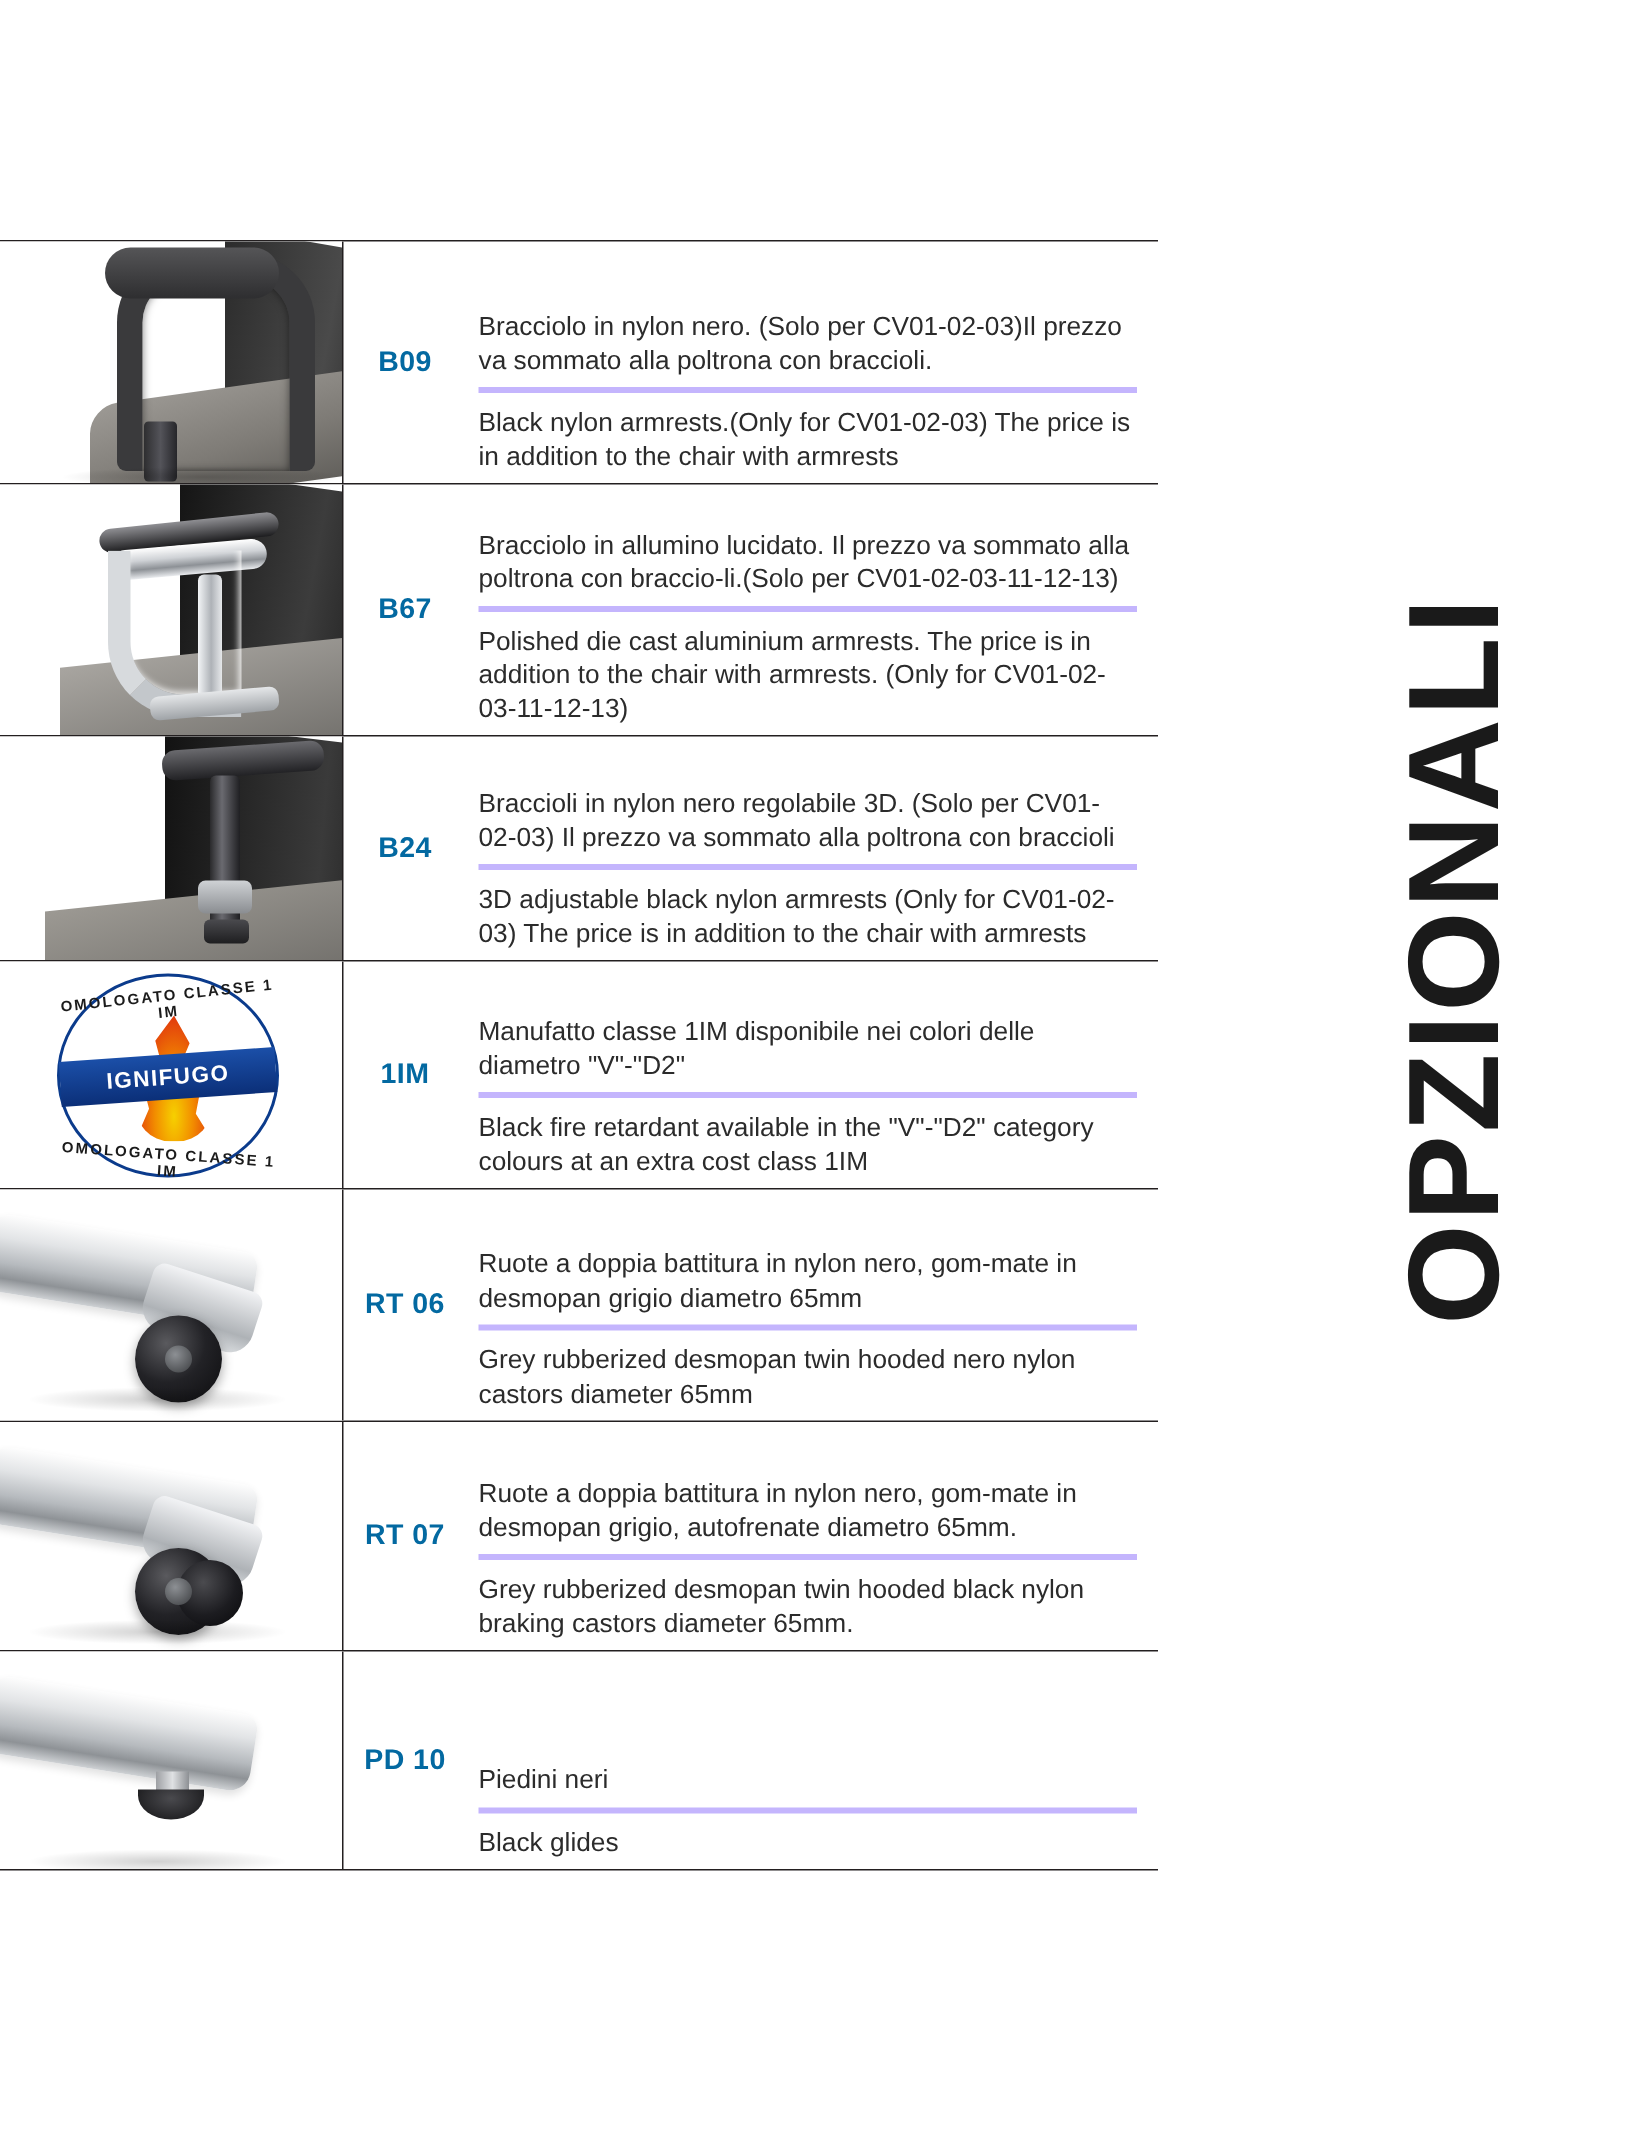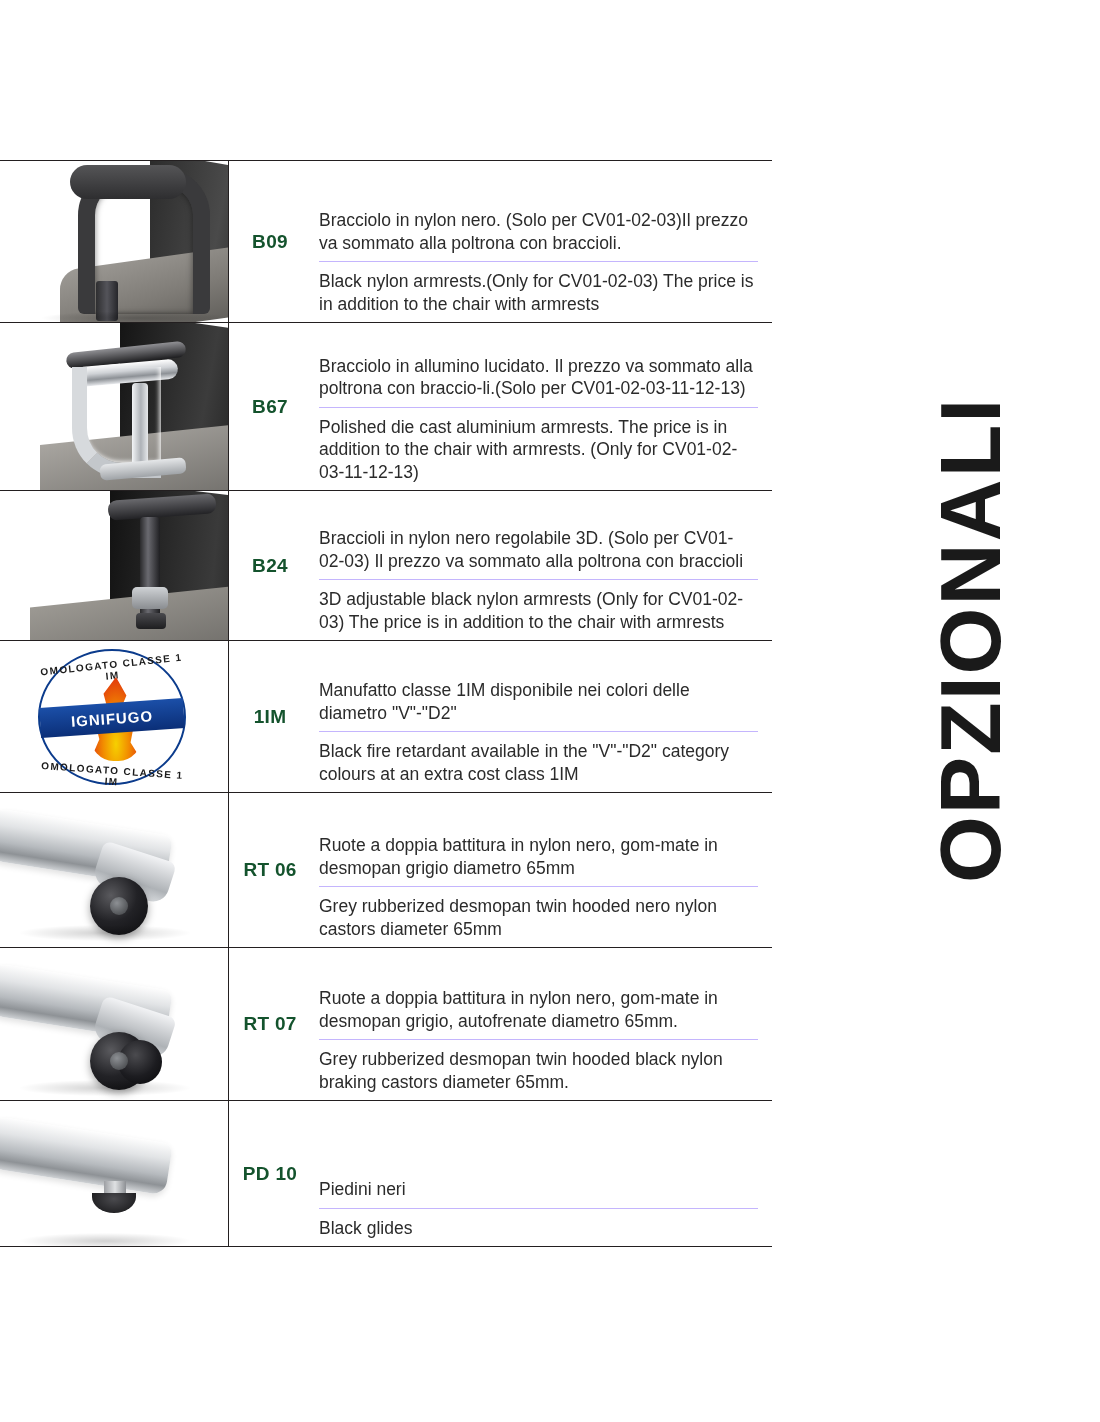--- a/index.html
+++ b/index.html
@@ -62,38 +62,38 @@
     background: #ffffff;
   }
   .cell-code {
     width: 82px;
     flex: 0 0 82px;
     display: flex;
     align-items: center;
     justify-content: center;
     font-size: 19px;
     font-weight: bold;
-    color: #14532d;
+    color: #0369a1;
     letter-spacing: .3px;
   }
   .cell-text {
     flex: 1 1 auto;
     display: flex;
     flex-direction: column;
     justify-content: flex-end;
     padding: 0 14px 0 8px;
     box-sizing: border-box;
   }
   .txt-it, .txt-en {
     font-size: 17.5px;
     line-height: 1.28;
     color: #2b2b2b;
   }
   .txt-it { padding: 8px 0 7px 0; }
-  .txt-en { padding: 8px 0 7px 0; border-top: 1px solid #c4b5fd; }
+  .txt-en { padding: 8px 0 7px 0; border-top: 4px solid #c4b5fd; }
 
   
   .r1 { height: 162px; }
   .r2 { height: 168px; }
   .r3 { height: 150px; }
   .r4 { height: 152px; }
   .r5 { height: 155px; }
   .r6 { height: 153px; }
   .r7 { height: 146px; }
 

